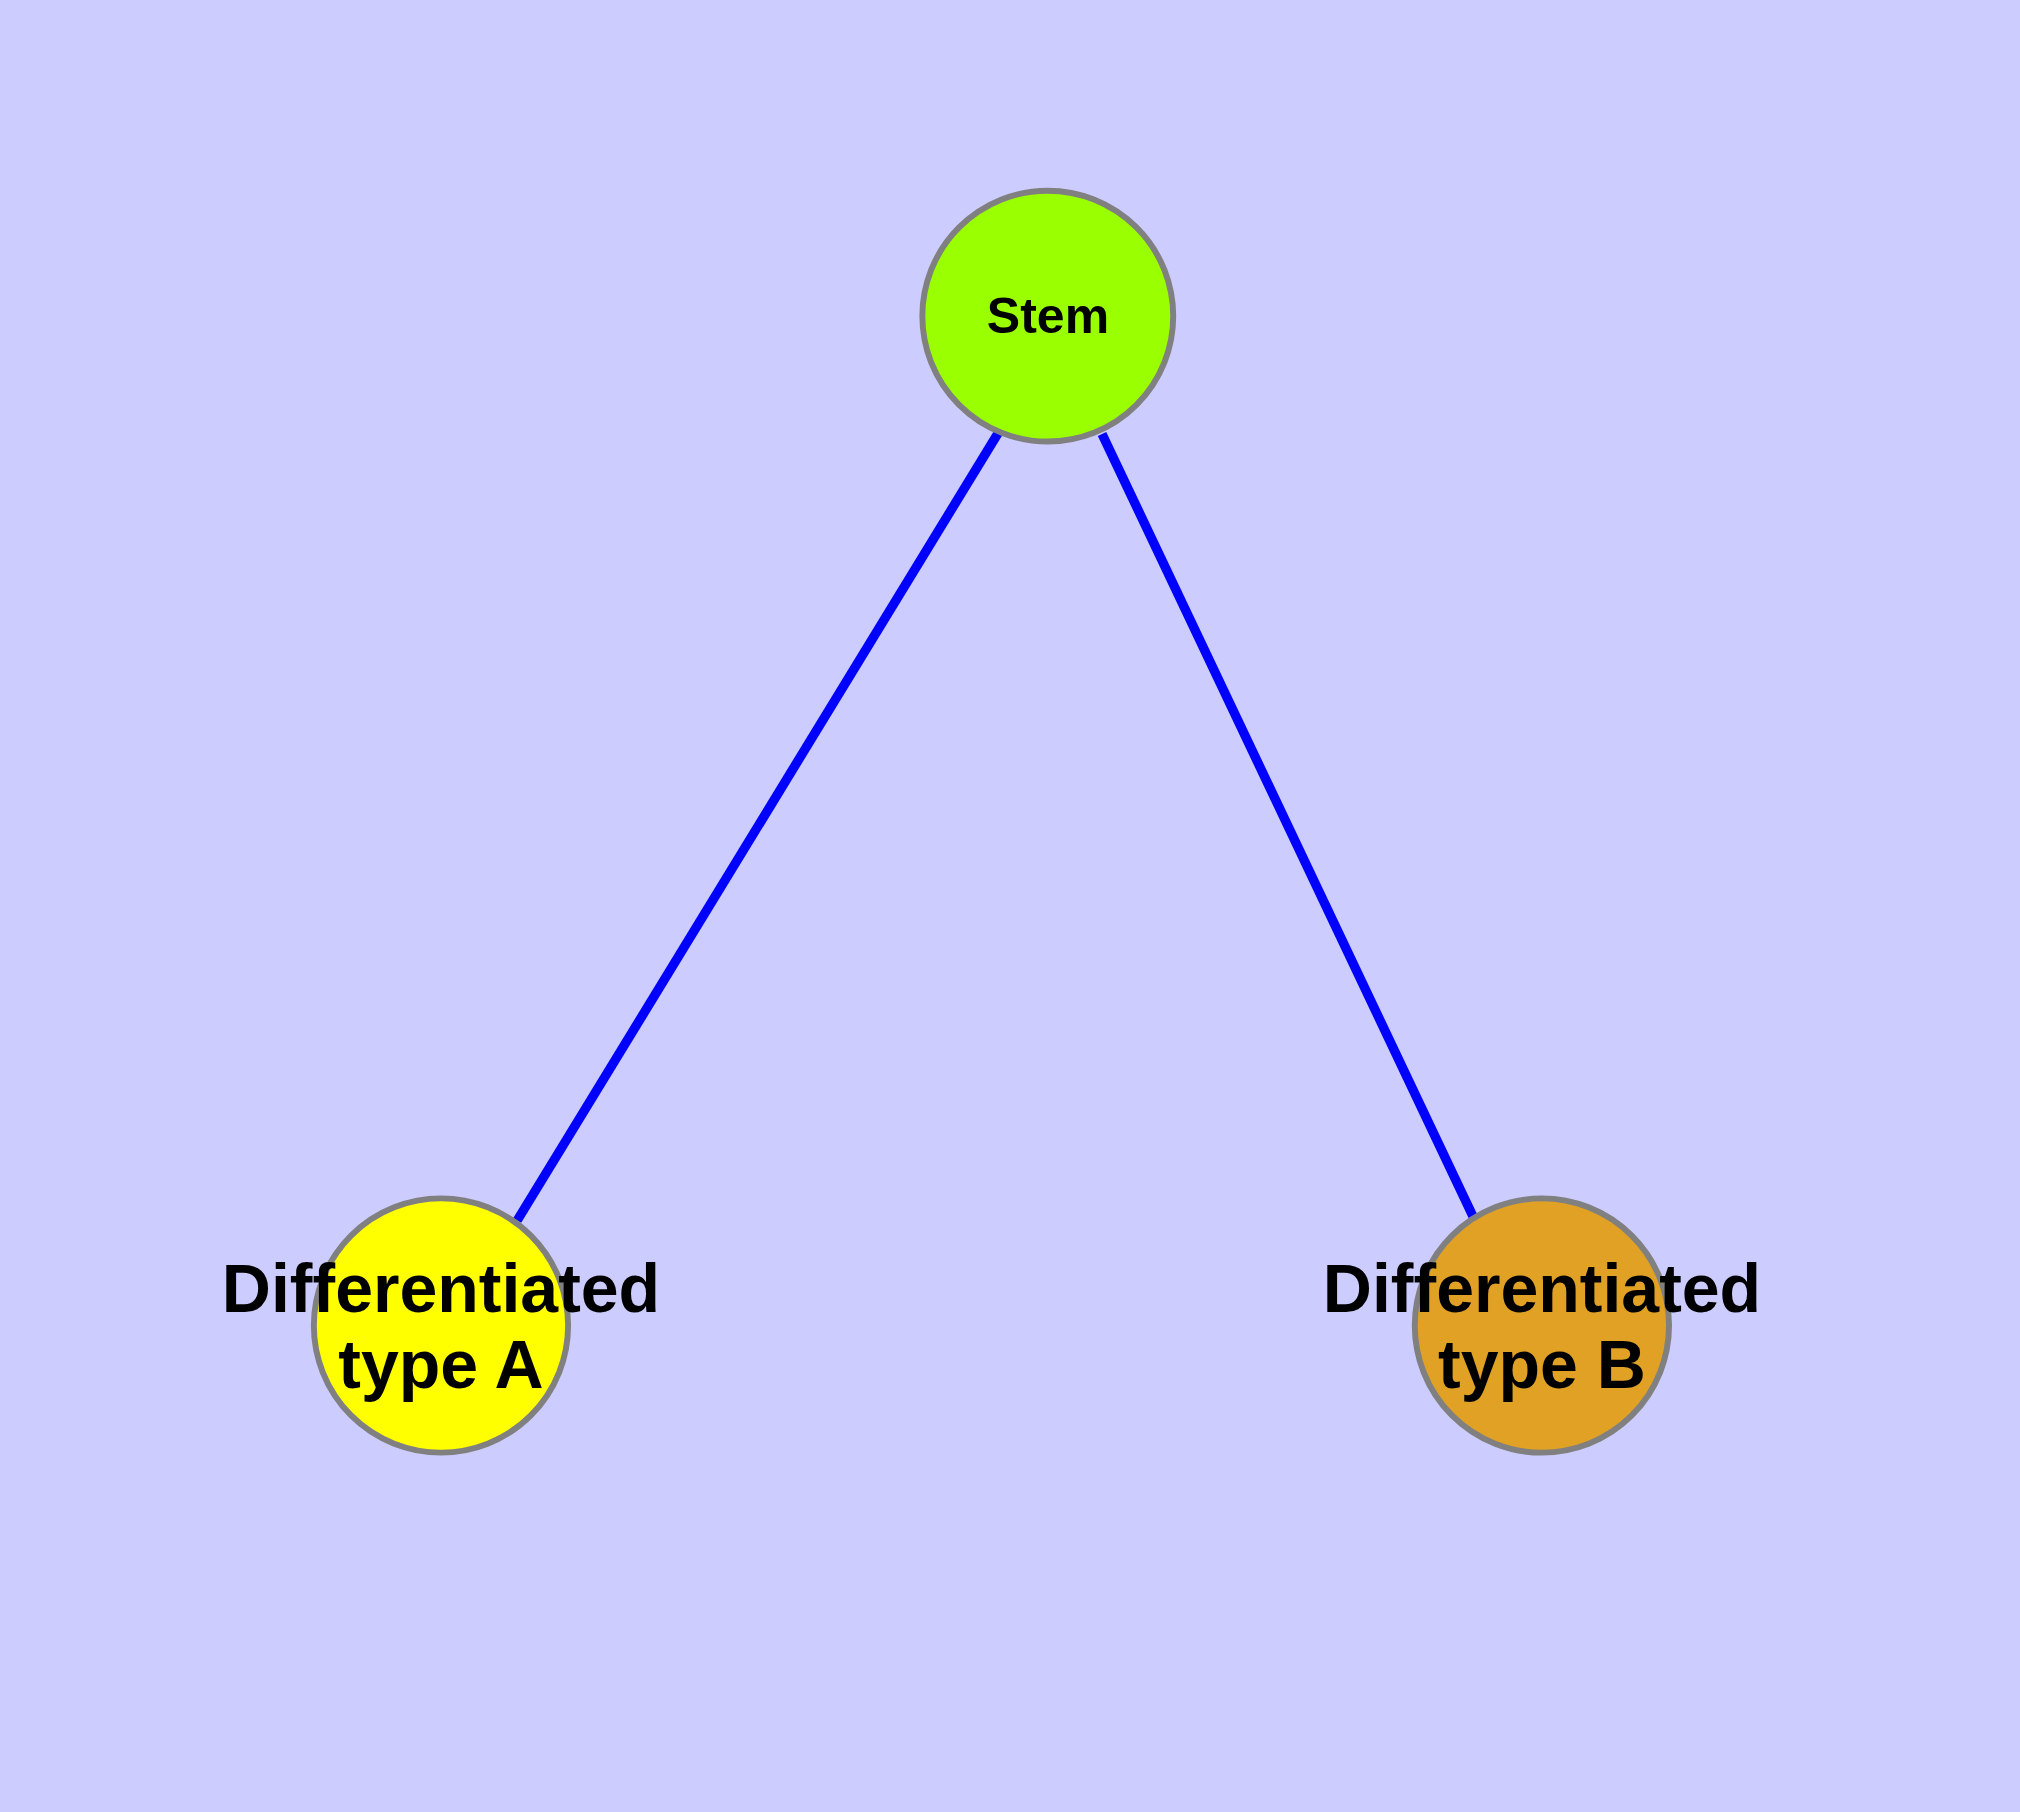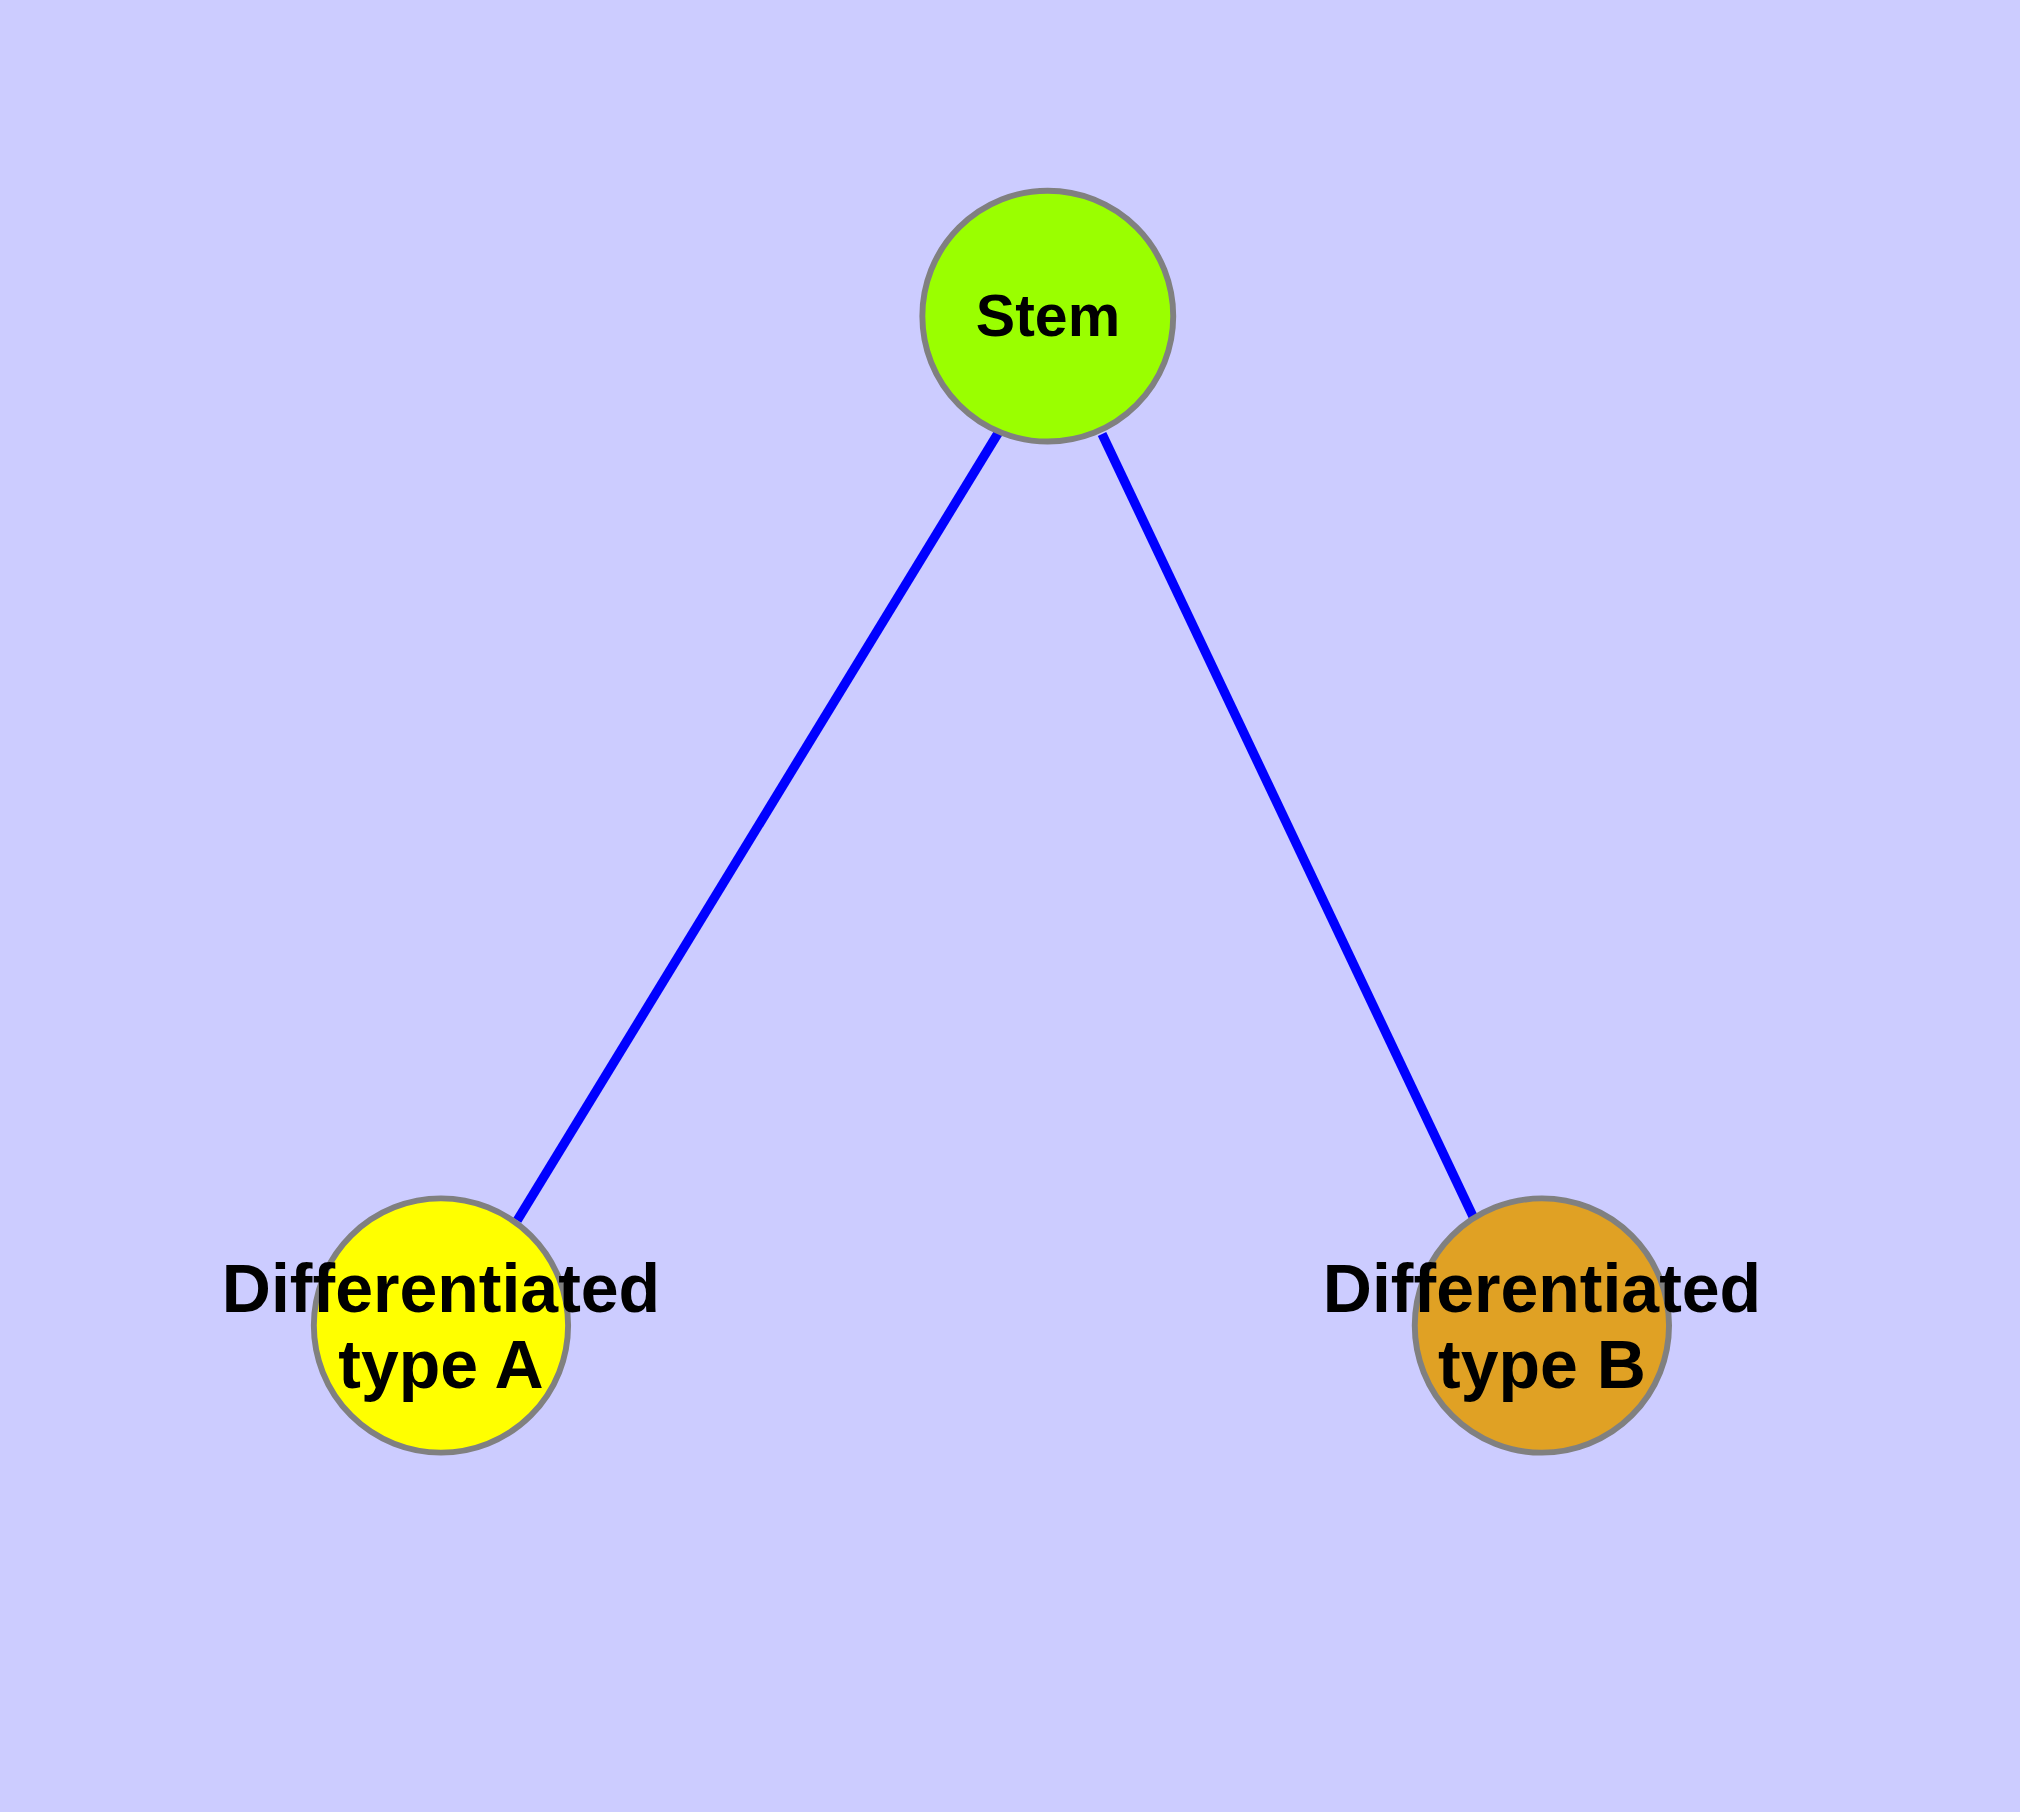--- a/index.html
+++ b/index.html
@@ -25,21 +25,21 @@
   .node-label {
     position: absolute;
     color: #000000;
     font-weight: bold;
     text-align: center;
     line-height: 1.12;
     white-space: pre;
     pointer-events: none;
   }
   .label-stem {
-    font-size: 59px;
+    font-size: 50px;
     left: 1048px;
     top: 316px;
     transform: translate(-50%, -50%);
   }
   .label-typea {
     font-size: 68px;
     left: 441px;
     top: 1326px;
     transform: translate(-50%, -50%);
   }

